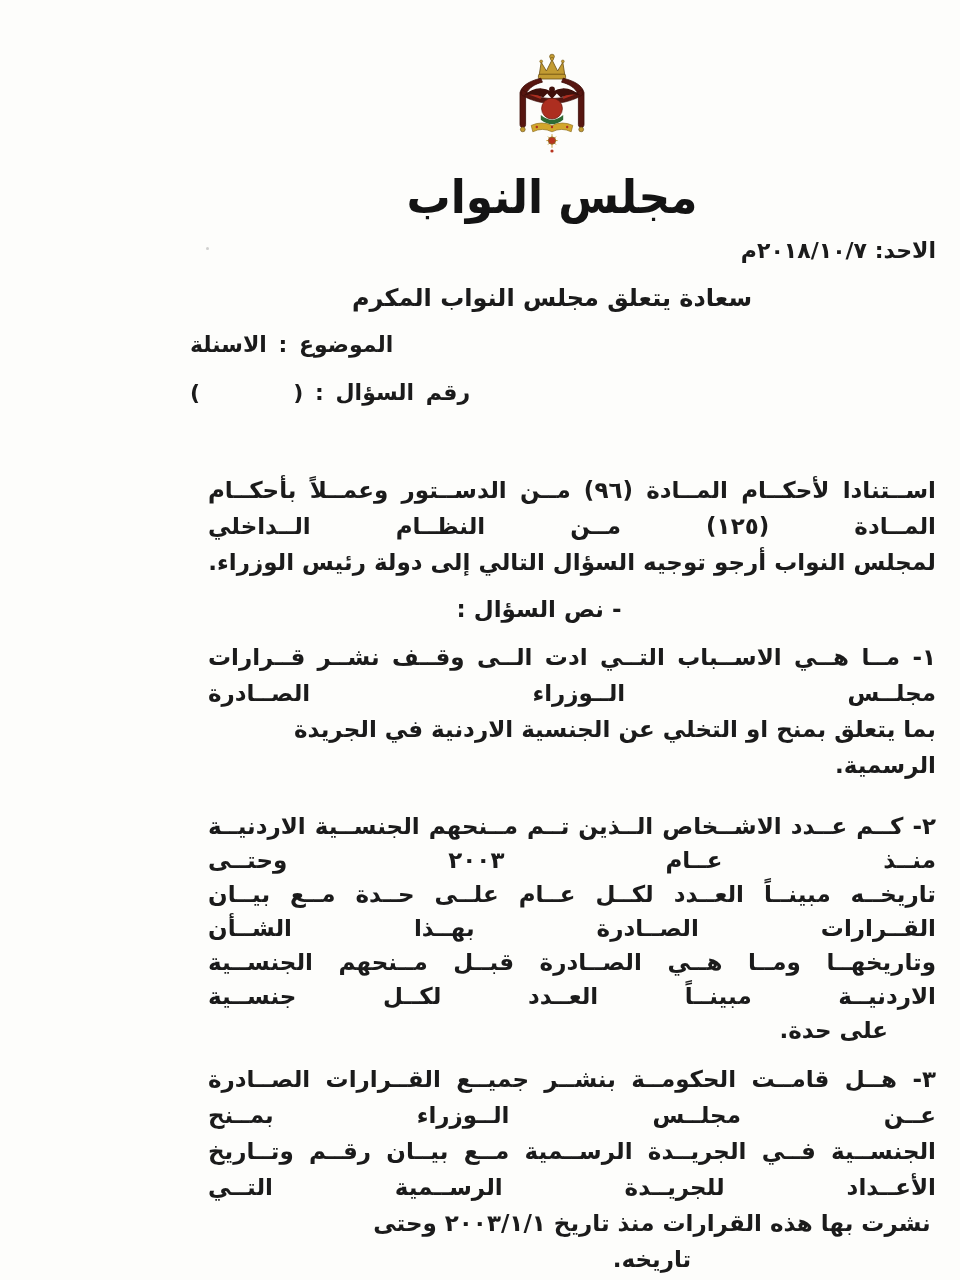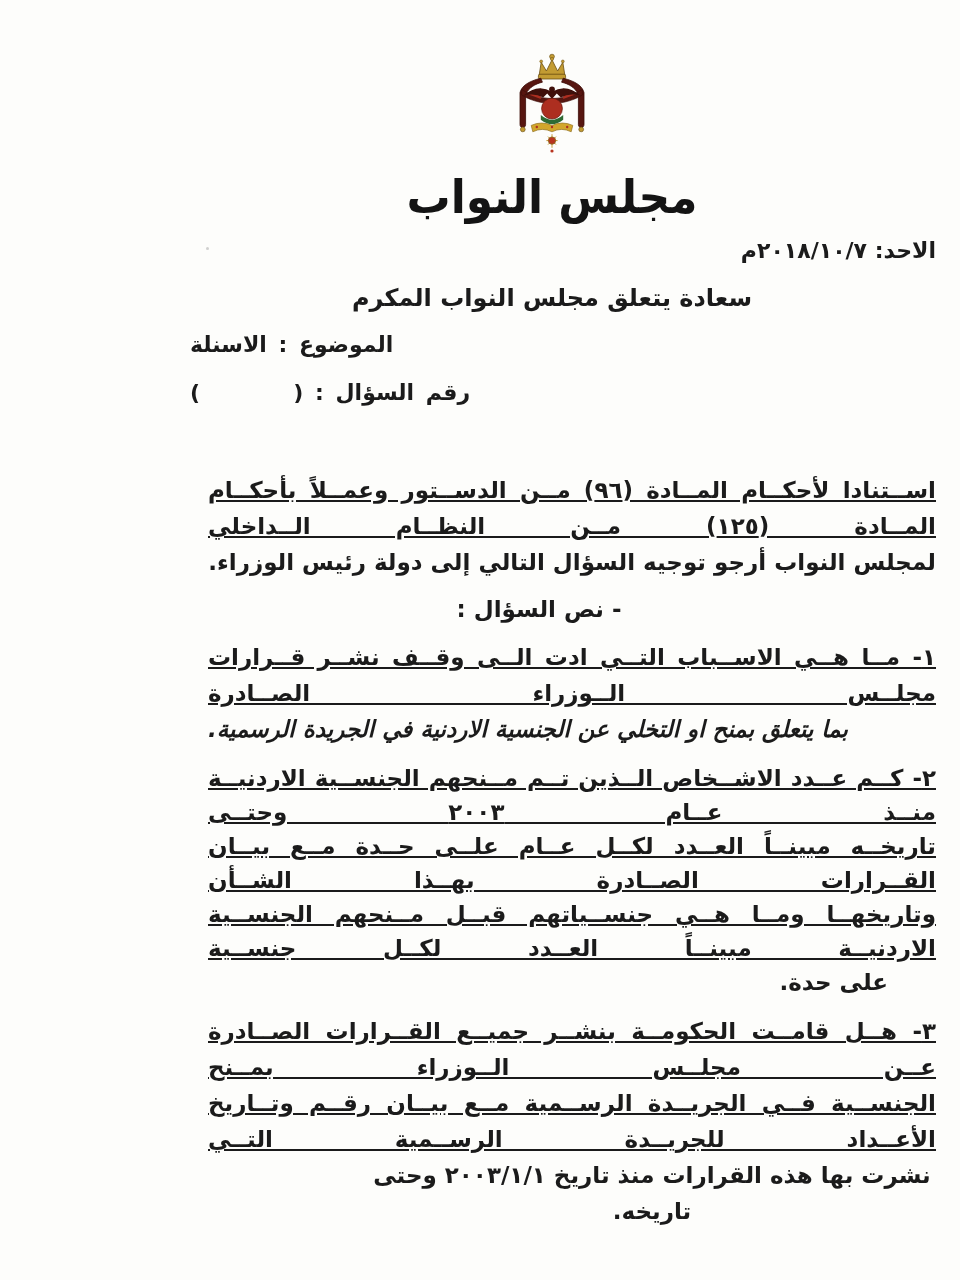--- a/index.html
+++ b/index.html
@@ -32,29 +32,29 @@
 
   .side-label{
     margin-top:16px;text-align:left;padding-left:46px;
     font-size:22px;line-height:30px;word-spacing:4px;
   }
   .side-label.qno{margin-top:18px;}
 
   
   .para{margin:0 24px 0 64px;font-size:23px;line-height:36px;}
   .para .ln{min-height:36px;}
-  .ln-just{text-align:justify;text-align-last:justify;text-justify:inter-word;text-decoration:underline;}
+  .ln-just{text-align:justify;text-align-last:justify;text-justify:inter-word;}
   .ln-right{text-align:right;}
-  .ln-center{text-align:left;font-style:italic;}
+  .ln-center{text-align:right;}
   .ln-right-ind{text-align:right;padding-left:0;padding-right:48px;}
   .ln-center-left{text-align:center;padding-left:160px;}
   .intro{margin-top:64px;}
   .nass-label{margin-top:14px;text-align:center;padding-right:26px;font-size:23px;line-height:30px;}
   .q1{margin-top:15px;}
-  .q2{margin-top:14px;line-height:34px;}
+  .q2{margin-top:26px;line-height:34px;}
   .q2 .ln{min-height:34px;}
   .q3{margin-top:14px;}
 
   .closing{margin-top:68px;text-align:center;font-size:23px;line-height:30px;}
 
   
   .speck{position:absolute;background:#9a9a9a;opacity:.45;border-radius:50%;}
   .speck.s1{left:843px;top:468px;width:4px;height:5px;}
   .speck.s2{left:62px;top:247px;width:3px;height:3px;}
 </style>
@@ -122,21 +122,21 @@
   <div class="nass-label">- نص السؤال :</div>
 
   <div class="para q1">
     <div class="ln ln-just">١- مــا هــي الاســباب التــي ادت الــى وقــف نشــر قــرارات مجلــس الــوزراء الصــادرة</div>
     <div class="ln ln-center">بما يتعلق بمنح او التخلي عن الجنسية الاردنية في الجريدة الرسمية.</div>
   </div>
 
   <div class="para q2">
     <div class="ln ln-just">٢- كــم عــدد الاشــخاص الــذين تــم مــنحهم الجنســية الاردنيــة منــذ عــام ٢٠٠٣ وحتــى</div>
     <div class="ln ln-just">تاريخــه مبينــاً العــدد لكــل عــام علــى حــدة مــع بيــان القــرارات الصــادرة بهــذا الشــأن</div>
-    <div class="ln ln-just">وتاريخهــا ومــا هــي جنســياتهم قبــل مــنحهم الجنســية الاردنيــة مبينــاً العــدد لكــل جنســية</div>
+    <div class="ln ln-just">وتاريخهــا ومــا هــي الصــادرة قبــل مــنحهم الجنســية الاردنيــة مبينــاً العــدد لكــل جنســية</div>
     <div class="ln ln-right-ind">على حدة.</div>
   </div>
 
   <div class="para q3">
     <div class="ln ln-just">٣- هــل قامــت الحكومــة بنشــر جميــع القــرارات الصــادرة عــن مجلــس الــوزراء بمــنح</div>
     <div class="ln ln-just">الجنســية فــي الجريــدة الرســمية مــع بيــان رقــم وتــاريخ الأعــداد للجريــدة الرســمية التــي</div>
     <div class="ln ln-center-left">نشرت بها هذه القرارات منذ تاريخ ٢٠٠٣/١/١ وحتى تاريخه.</div>
   </div>
 
   <div class="closing">وتفضلوا بقبول الاحترام ،،،</div>

